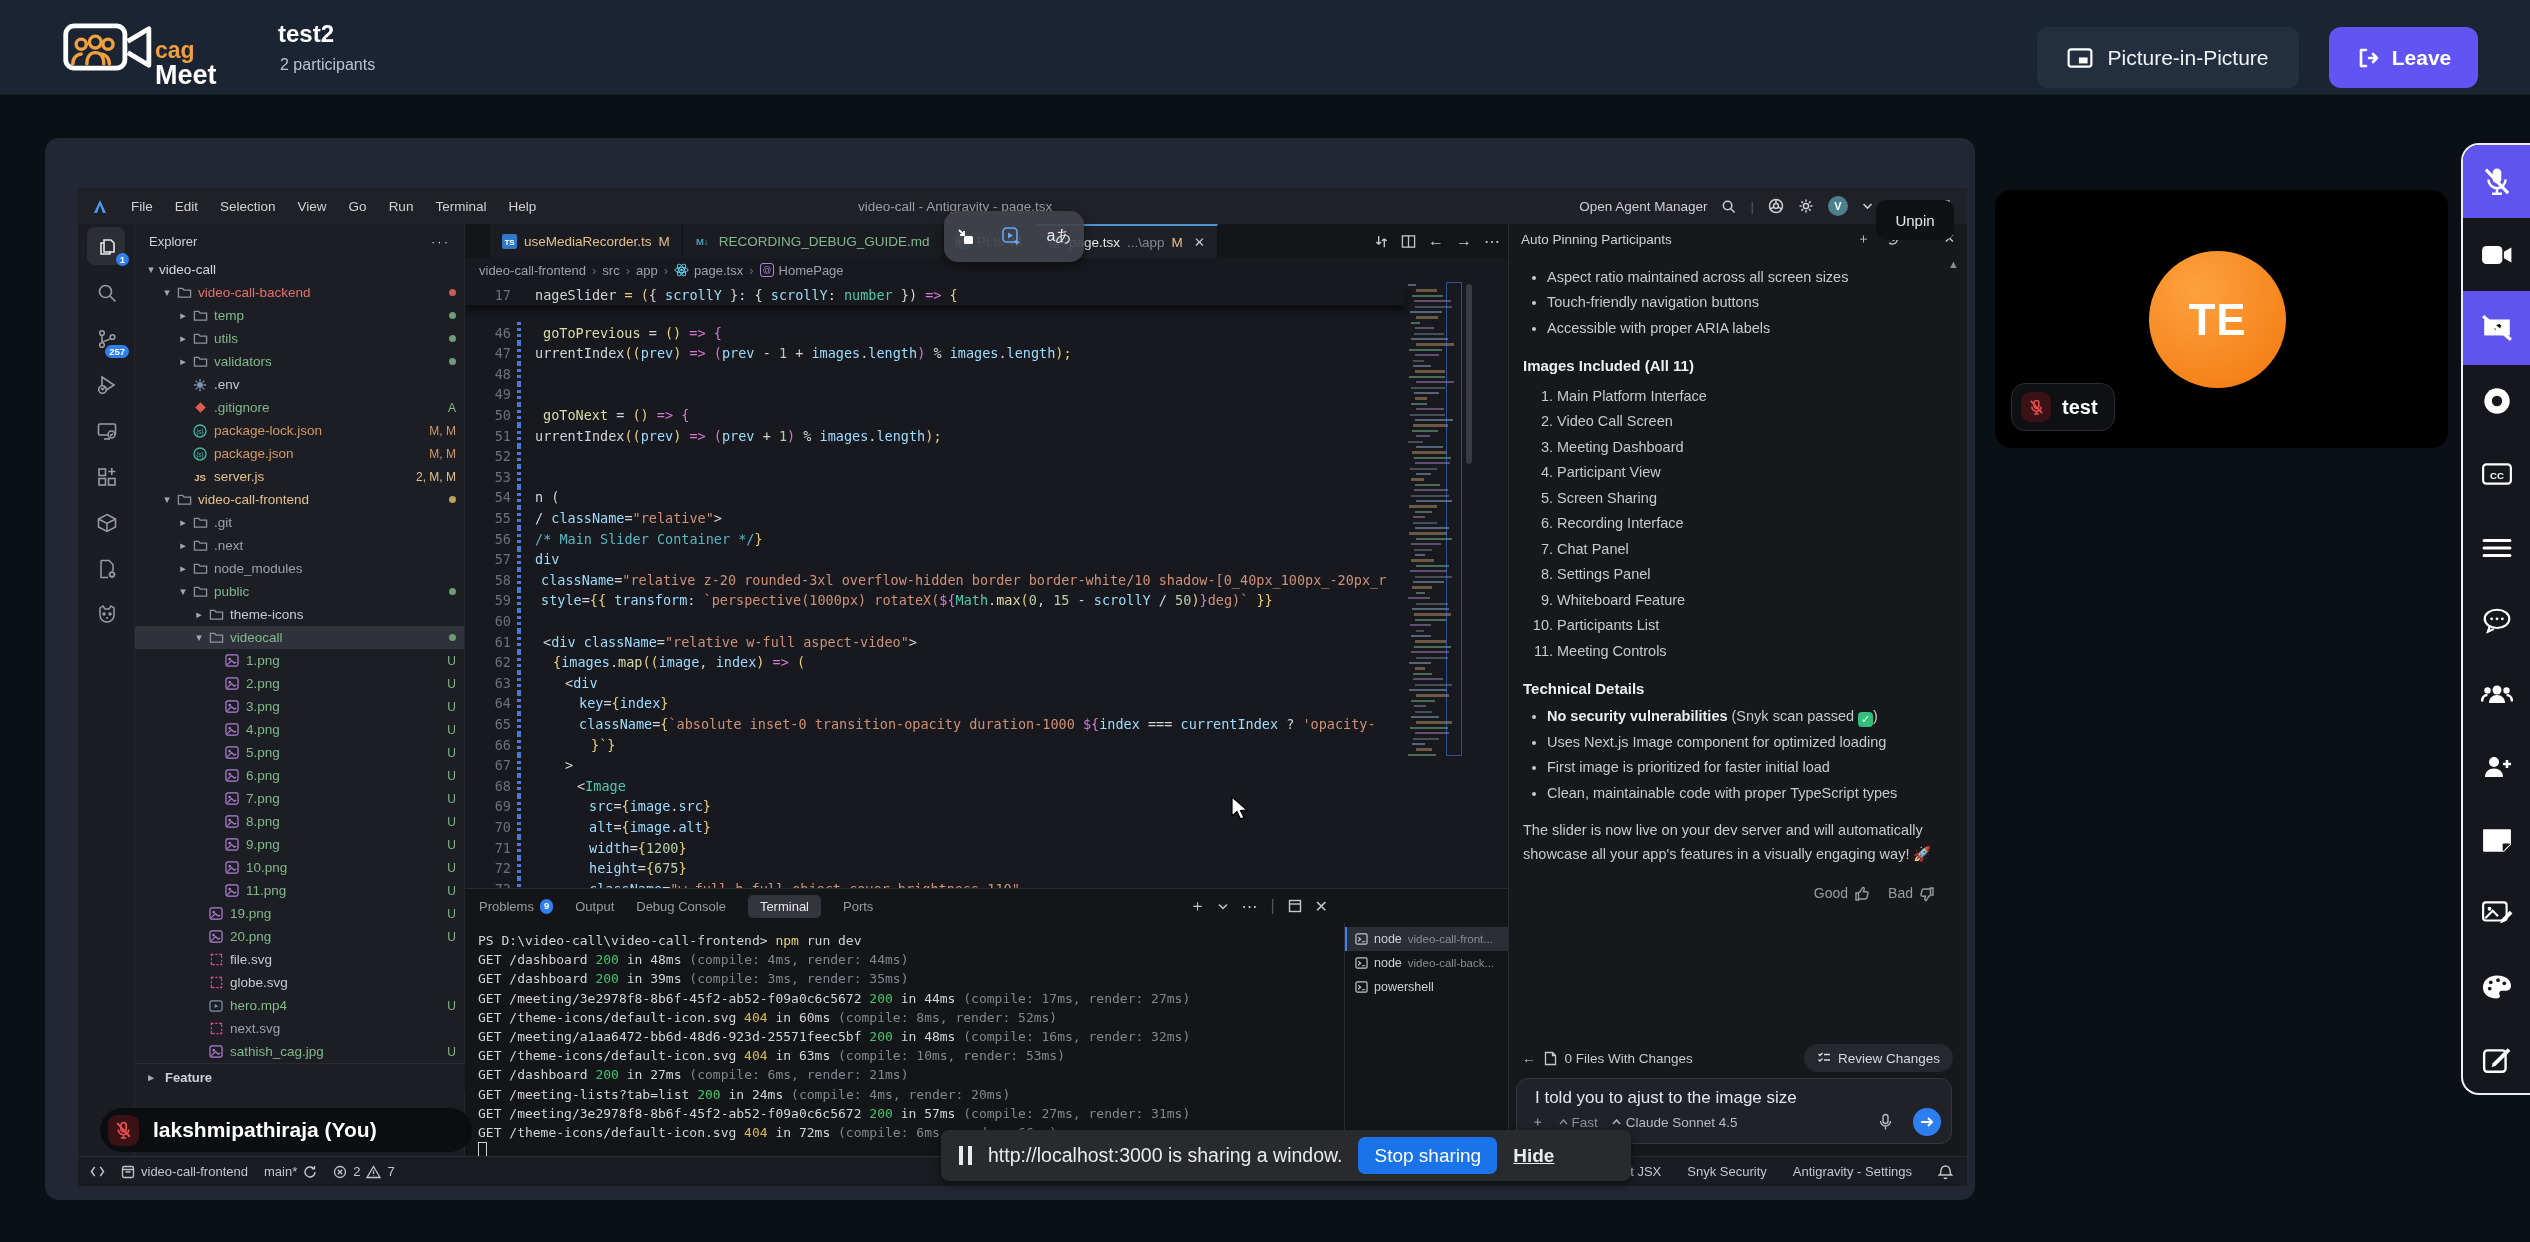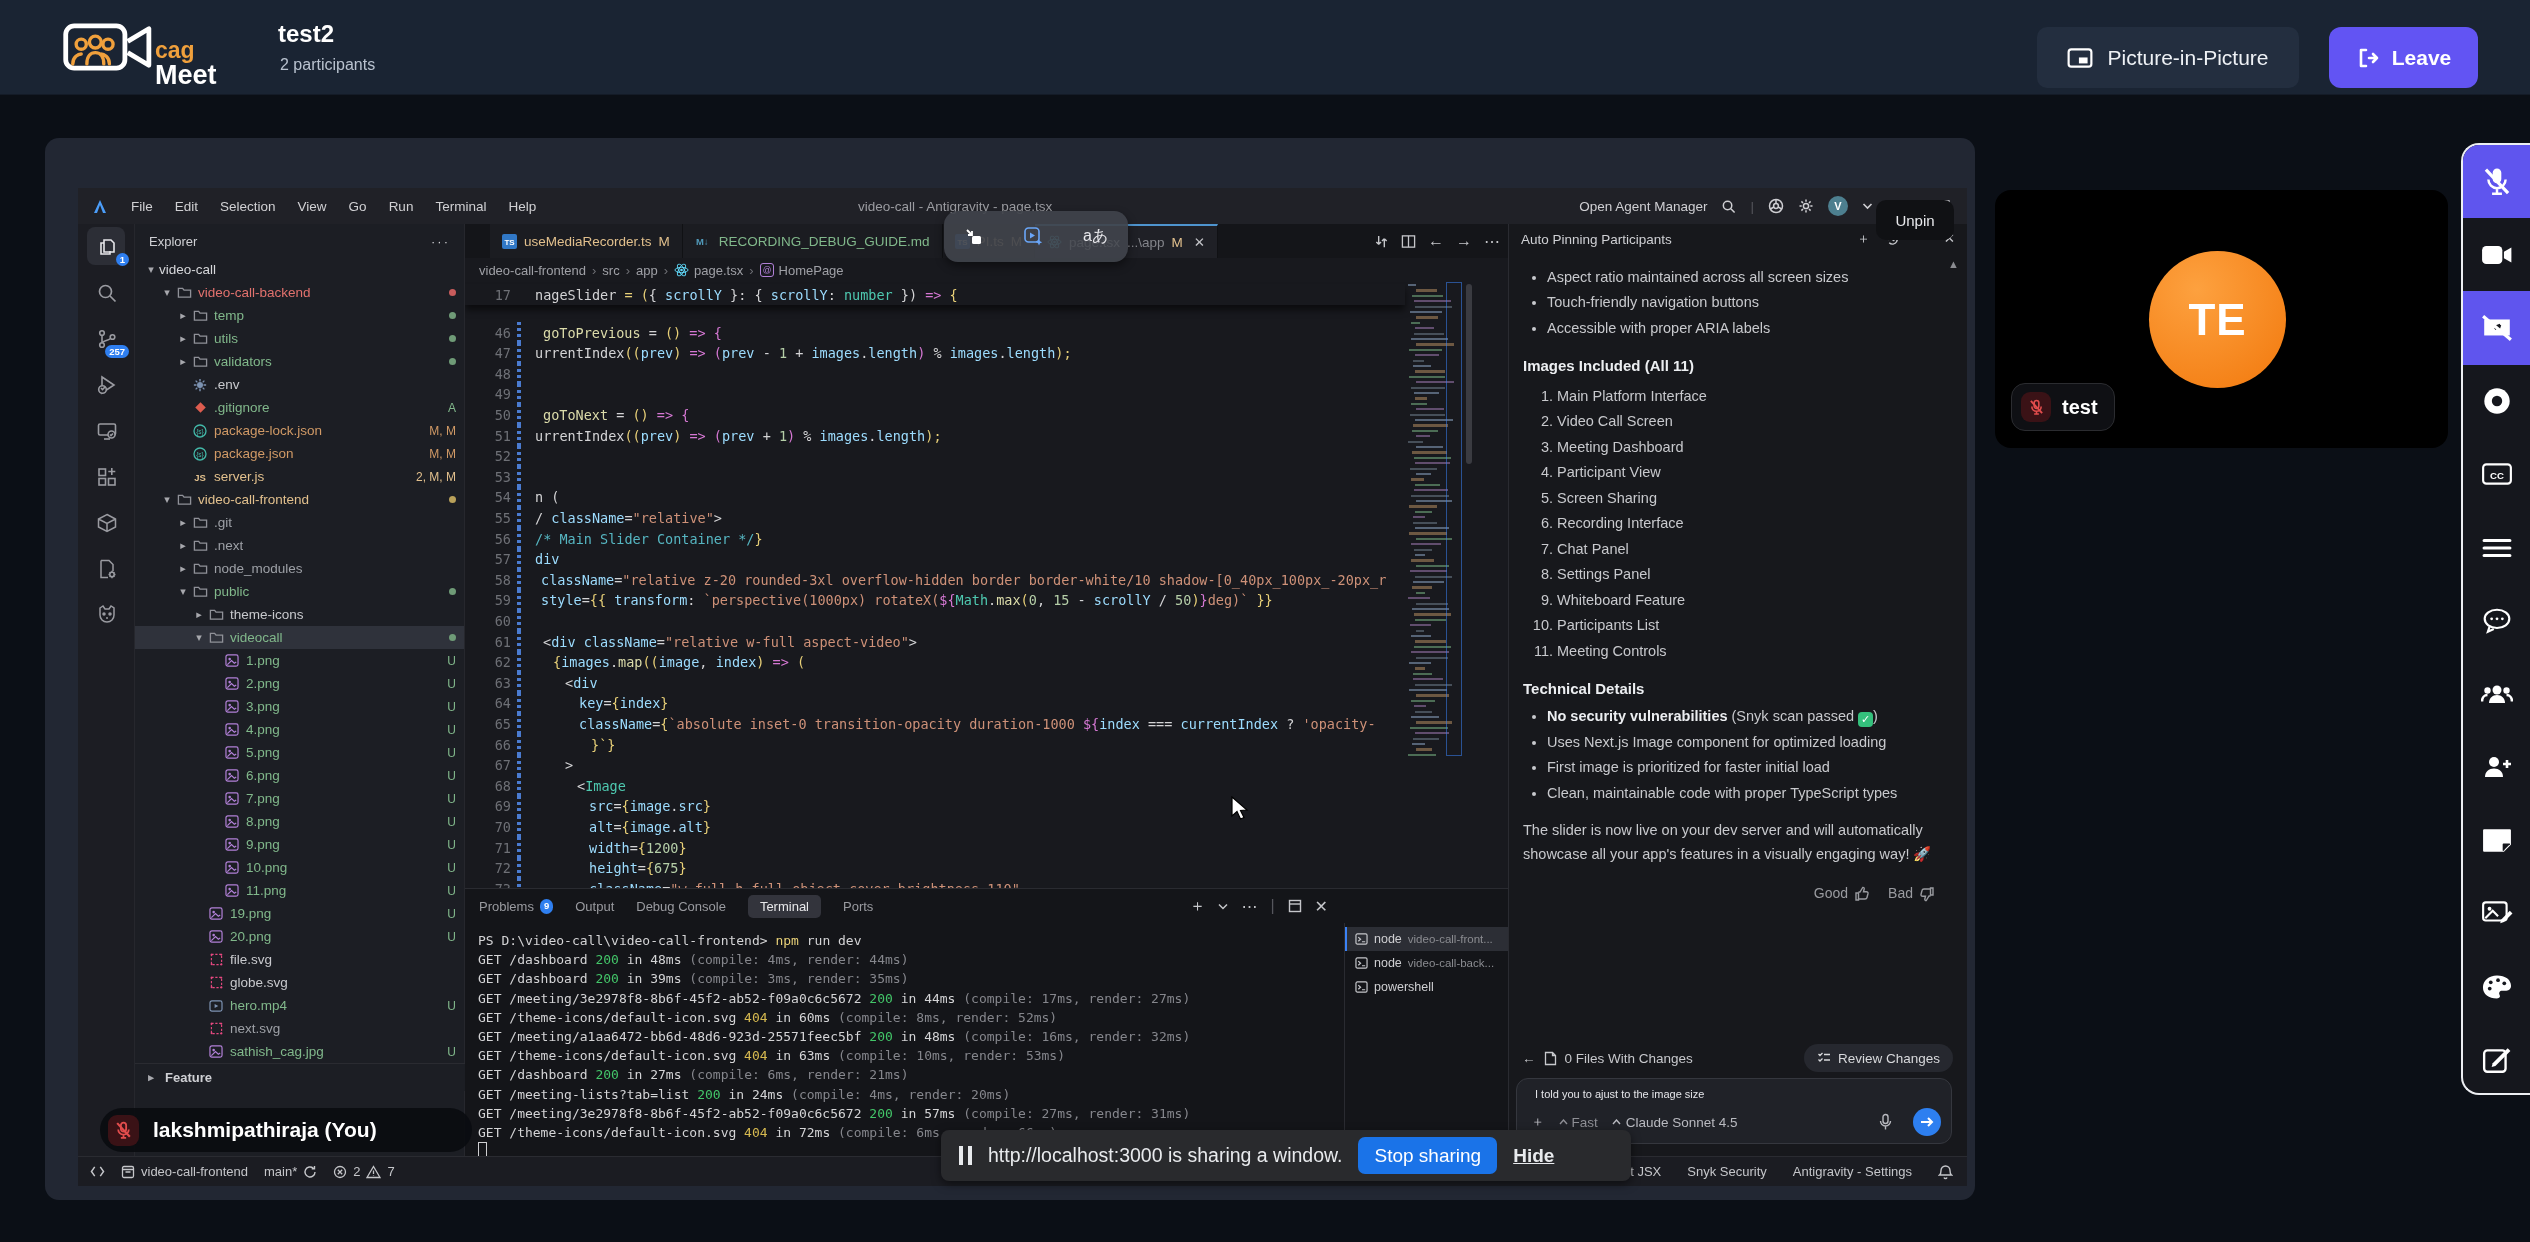--- a/index.html
+++ b/index.html
@@ -49,21 +49,21 @@
   .outline-row{position:absolute;left:135px;top:1063px;width:330px;height:28px;border-top:1px solid #2a2b31;display:flex;align-items:center;color:#cfd0d4;font-size:13px;font-weight:bold;background:#1c1e24;padding-left:8px;gap:6px;}
 
   
   .tabstrip{left:465px;top:224px;width:1043px;height:34px;background:#141519;display:flex;align-items:flex-end;}
   .etab{height:34px;display:flex;align-items:center;gap:7px;padding:0 12px;background:#1b1c21;border-right:1px solid #101114;font-size:13.5px;color:#9d9ea4;cursor:pointer;white-space:nowrap;}
   .etab.active{background:#1f2026;border-top:2px solid #4e94ce;color:#e8e8ea;}
   .etab .mbadge{color:#e2c08d;}
   .etab .dim{color:#84858b;}
   .etab .x{color:#c2c3c7;margin-left:4px;}
   .tab-actions{position:absolute;right:8px;top:0;height:34px;display:flex;align-items:center;gap:12px;color:#c5c6ca;}
-  .float-tools{left:944px;top:211px;width:184px;height:51px;background:rgba(64,67,75,.92);border-radius:14px;display:flex;align-items:center;justify-content:space-around;box-shadow:0 4px 10px rgba(0,0,0,.45);z-index:30;color:#e8e8ec;}
+  .float-tools{left:944px;top:211px;width:140px;height:51px;background:rgba(64,67,75,.92);border-radius:14px;display:flex;align-items:center;justify-content:space-around;box-shadow:0 4px 10px rgba(0,0,0,.45);z-index:30;color:#e8e8ec;}
   .crumbs{left:465px;top:258px;width:1043px;height:24px;display:flex;align-items:center;color:#9fa0a6;font-size:13px;gap:6px;padding-left:14px;background:#18191e;}
   .crumbs .sep{color:#6e6f75;}
 
   
   .codearea{left:465px;top:282px;width:1043px;height:606px;background:#18191e;overflow:hidden;}
   .cl{position:absolute;left:0;width:940px;height:21px;display:flex;align-items:center;font-family:"DejaVu Sans Mono",monospace;font-size:13.5px;white-space:pre;}
   .cl .ln{width:46px;text-align:right;color:#6e7076;flex:0 0 46px;}
   .cl .gb{width:4px;height:100%;margin-left:6px;flex:0 0 4px;}
   .cl .gb.chg{background:repeating-linear-gradient(180deg,#4a7bd0 0 3px,transparent 3px 6px);}
   .cl .ct{padding-left:14px;}
@@ -96,21 +96,21 @@
   .ag-body{position:absolute;left:14px;top:40px;width:412px;color:#c8c9cd;font-size:14.5px;line-height:1.62;}
   .ag-body ul{margin:0 0 14px 0;padding-left:24px;list-style:disc;}
   .ag-body ol{margin:6px 0 14px 0;padding-left:34px;}
   .ag-body li{margin:2px 0;}
   .ag-h{color:#eceef1;font-weight:bold;font-size:15px;margin:10px 0 4px;}
   .check-badge{display:inline-block;width:15px;height:15px;background:#34c07c;color:#fff;border-radius:4px;font-size:11px;text-align:center;line-height:15px;vertical-align:-2px;}
   .feedback{display:flex;justify-content:flex-end;gap:18px;color:#9a9ba0;font-size:14px;margin-top:16px;align-items:center;}
   .ag-files{left:1508px;top:1042px;width:459px;height:32px;display:flex;align-items:center;gap:8px;color:#c8c9cd;font-size:13.5px;padding:0 14px;}
   .review-btn{margin-left:auto;background:#26282f;border-radius:15px;height:28px;display:flex;align-items:center;gap:7px;padding:0 13px;color:#d8d9dc;cursor:pointer;}
   .ag-input{left:1516px;top:1078px;width:436px;height:66px;background:#202228;border:1px solid #35373e;border-radius:12px;}
-  .ag-input .txt{position:absolute;left:18px;top:9px;color:#e4e5e9;font-size:11px;}
+  .ag-input .txt{position:absolute;left:18px;top:9px;color:#e4e5e9;font-size:17px;}
   .ag-input .row{position:absolute;left:14px;right:10px;bottom:7px;display:flex;align-items:center;gap:14px;color:#b9bac0;font-size:13.5px;}
   .send-btn{width:28px;height:28px;border-radius:50%;background:#2d7ff0;display:flex;align-items:center;justify-content:center;color:#fff;margin-left:6px;cursor:pointer;}
   .scroll-up{position:absolute;left:1948px;top:258px;color:#8b8c91;font-size:11px;}
 
   
   .statusbar{left:78px;top:1156px;width:1889px;height:30px;background:#1b1c22;border-top:1px solid #2a2b31;display:flex;align-items:center;color:#c5c6ca;font-size:13px;}
   .statusbar .grp{display:flex;align-items:center;gap:6px;margin-right:16px;}
   .st-right{margin-left:auto;display:flex;align-items:center;gap:26px;margin-right:14px;}
 
   

